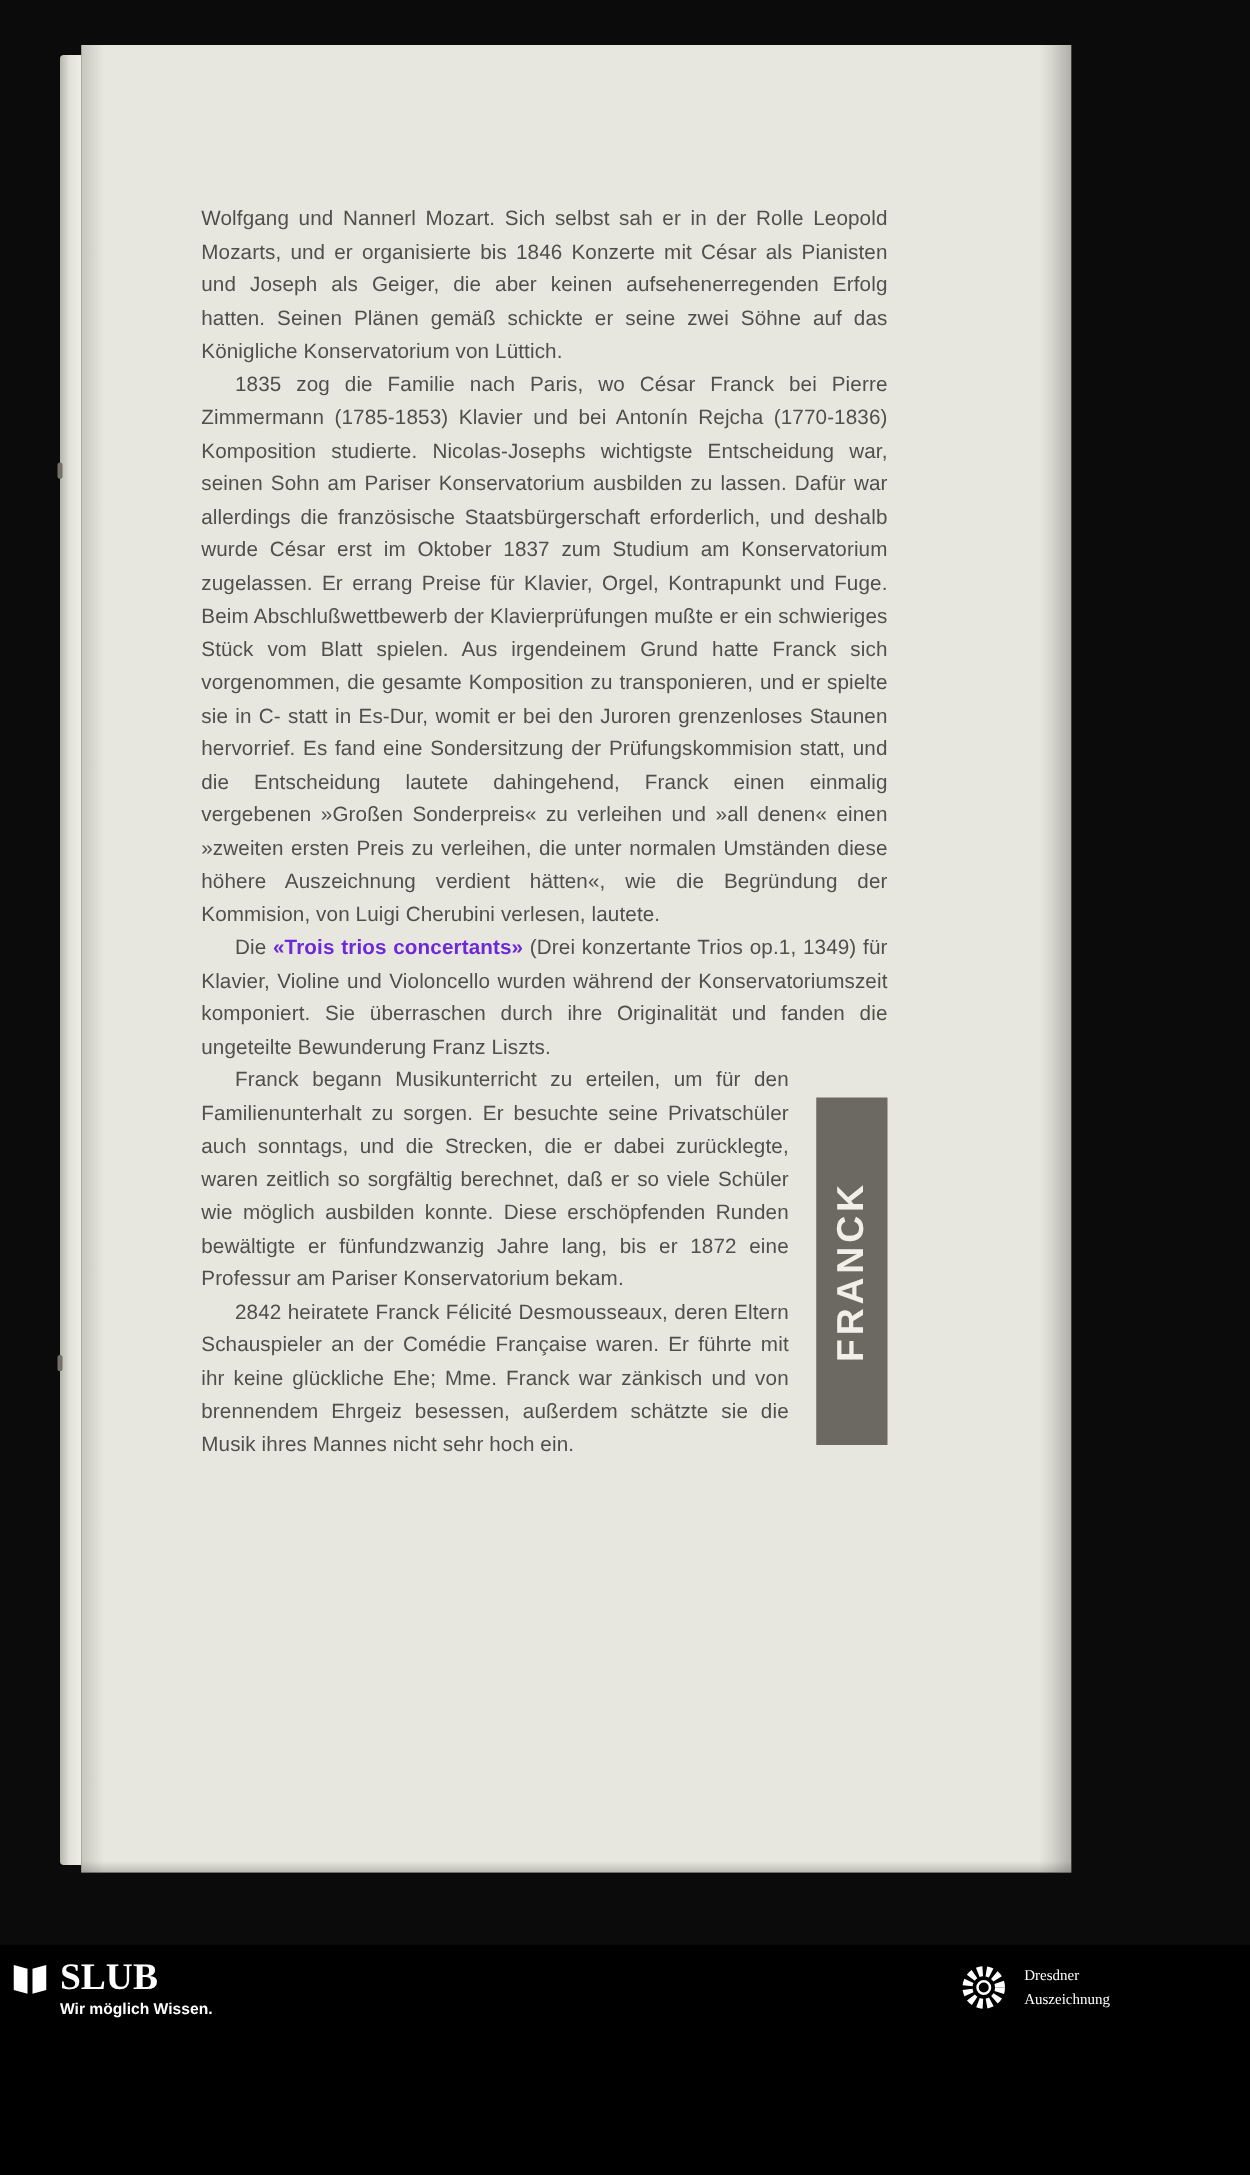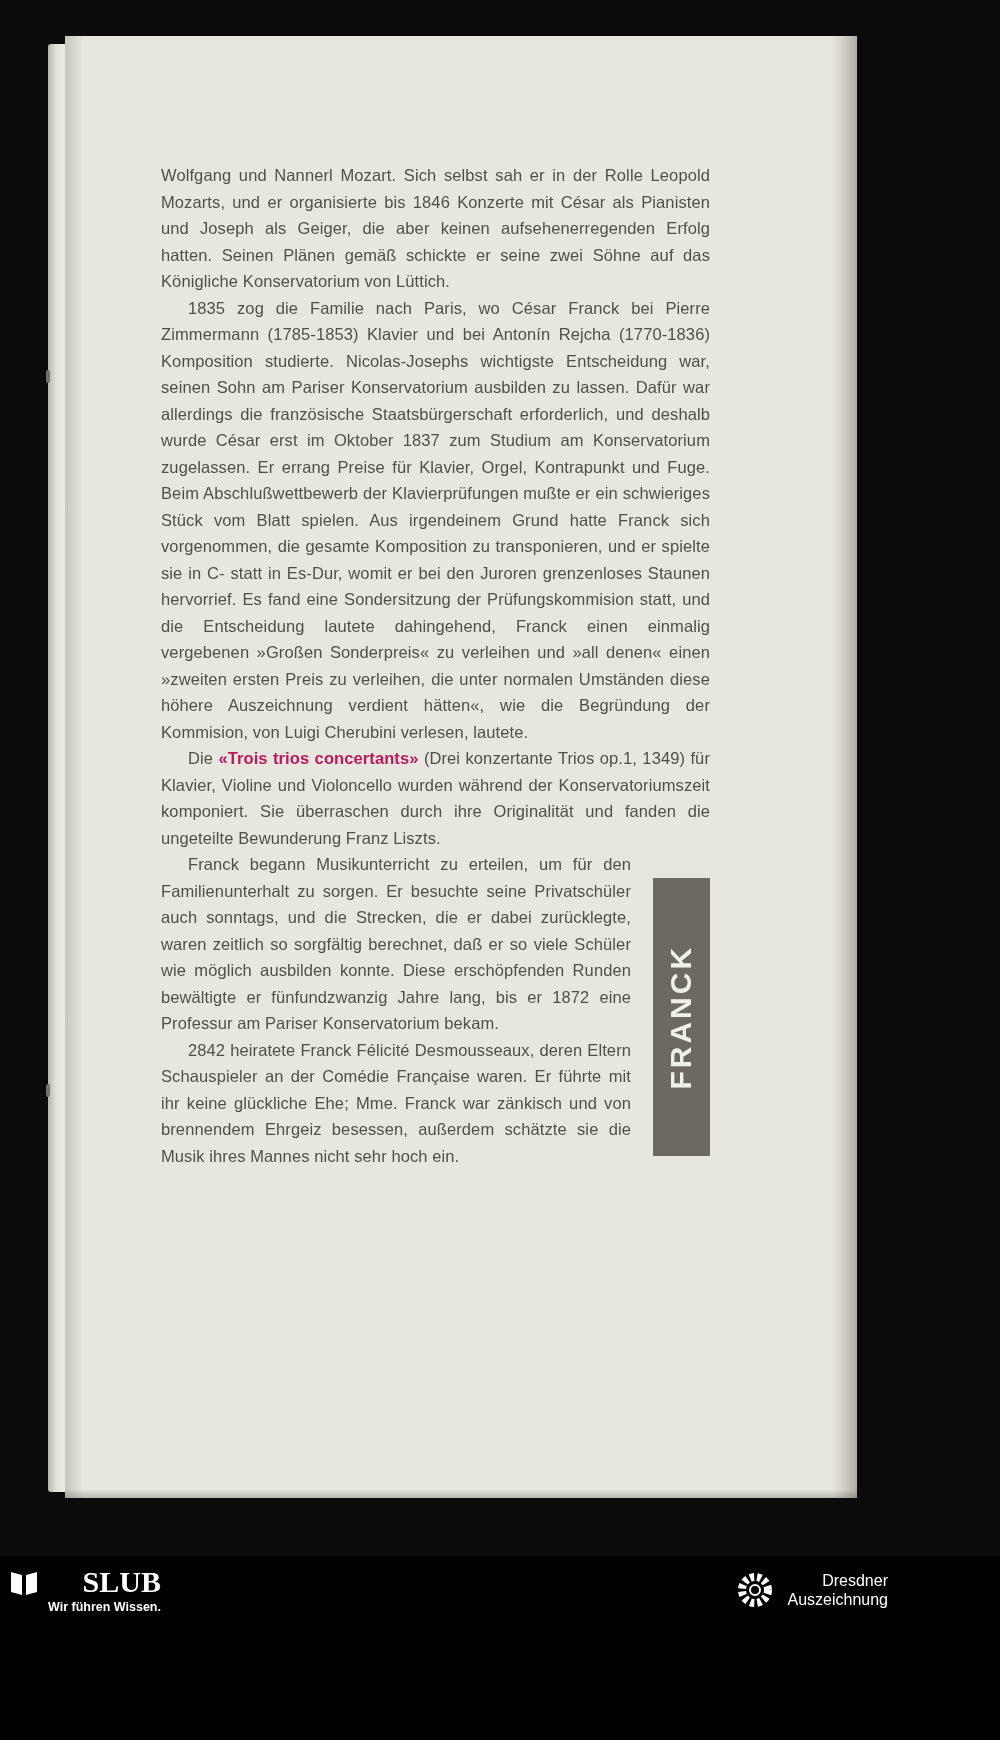--- a/index.html
+++ b/index.html
@@ -49,21 +49,21 @@
   .textblock {
     position: absolute; left: 96px; top: 126px; width: 549px;
     color: #514f49;
     font-size: 16.5px; line-height: 26.5px;
     text-align: justify;
     letter-spacing: 0.1px;
     hyphens: auto;
   }
   .textblock p { margin: 0; text-indent: 27px; }
   .textblock p.no-indent { text-indent: 0; }
-  .seg-bold { font-weight: 700; color: #be185d; }
+  .seg-bold { font-weight: 700; color: #6d28d9; }
 
   
   .franck-wrap::after { content: ""; display: block; clear: both; }
   .franck-tab {
     float: right;
     width: 57px; height: 278px;
     margin: 27px 0 6px 22px;
     background: #6b6962;
     display: flex; align-items: center; justify-content: center;
   }
@@ -74,31 +74,31 @@
     font-size: 30px; font-weight: 700; letter-spacing: 3px;
     text-indent: 0;
   }
 
   
   .footer {
     position: absolute; left: 0; bottom: 0;
     width: 100%; height: 68px;
     background: #000;
     display: flex; align-items: center; justify-content: space-between;
-    padding: 0 112px 0 8px; box-sizing: border-box; text-align: right;
+    padding: 0 112px 0 8px; box-sizing: border-box;
   }
   .slub { display: flex; align-items: flex-start; gap: 8px; color: #fff; cursor: pointer; }
   .slub-icon svg, .phil-icon svg { display: block; }
   .slub-name {
     font-family: "Liberation Serif", serif;
     font-weight: 700; font-size: 30px; line-height: 30px;
   }
   .slub-tagline { font-size: 12.5px; font-weight: 700; margin-top: 3px; }
   .phil { display: flex; align-items: center; gap: 12px; color: #fff; cursor: pointer; }
-  .phil-text { font-family: Liberation Sans, sans-serif; font-size: 16px; line-height: 19px; }
+  .phil-text { font-family: Liberation Serif, serif; font-size: 12px; line-height: 19px; }
 </style>
 </head>
 <body>
 
 <div class="canvas">
 
   <div class="underpages"></div>
   <div class="stitch s1"></div>
   <div class="stitch s2"></div>
 
@@ -125,21 +125,21 @@
   <div class="footer">
     <div class="slub">
       <span class="slub-icon">
         <svg width="32" height="32" viewBox="0 0 32 32">
           <path d="M3 5 L14 8 L14 28 L3 25 Z" fill="#ffffff"></path>
           <path d="M29 5 L18 8 L18 28 L29 25 Z" fill="#ffffff"></path>
         </svg>
       </span>
       <div class="slub-textcol">
         <div class="slub-name">SLUB</div>
-        <div class="slub-tagline">Wir führen Wissen.</div>
+        <div class="slub-tagline">Wir möglich Wissen.</div>
       </div>
     </div>
 
     <div class="phil">
       <span class="phil-icon">
         <svg width="40" height="40" viewBox="0 0 40 40">
           <circle cx="20" cy="20" r="13" fill="none" stroke="#ffffff" stroke-width="8" stroke-dasharray="4 3"></circle>
           <circle cx="20" cy="20" r="5" fill="none" stroke="#ffffff" stroke-width="2"></circle>
         </svg>
       </span>

